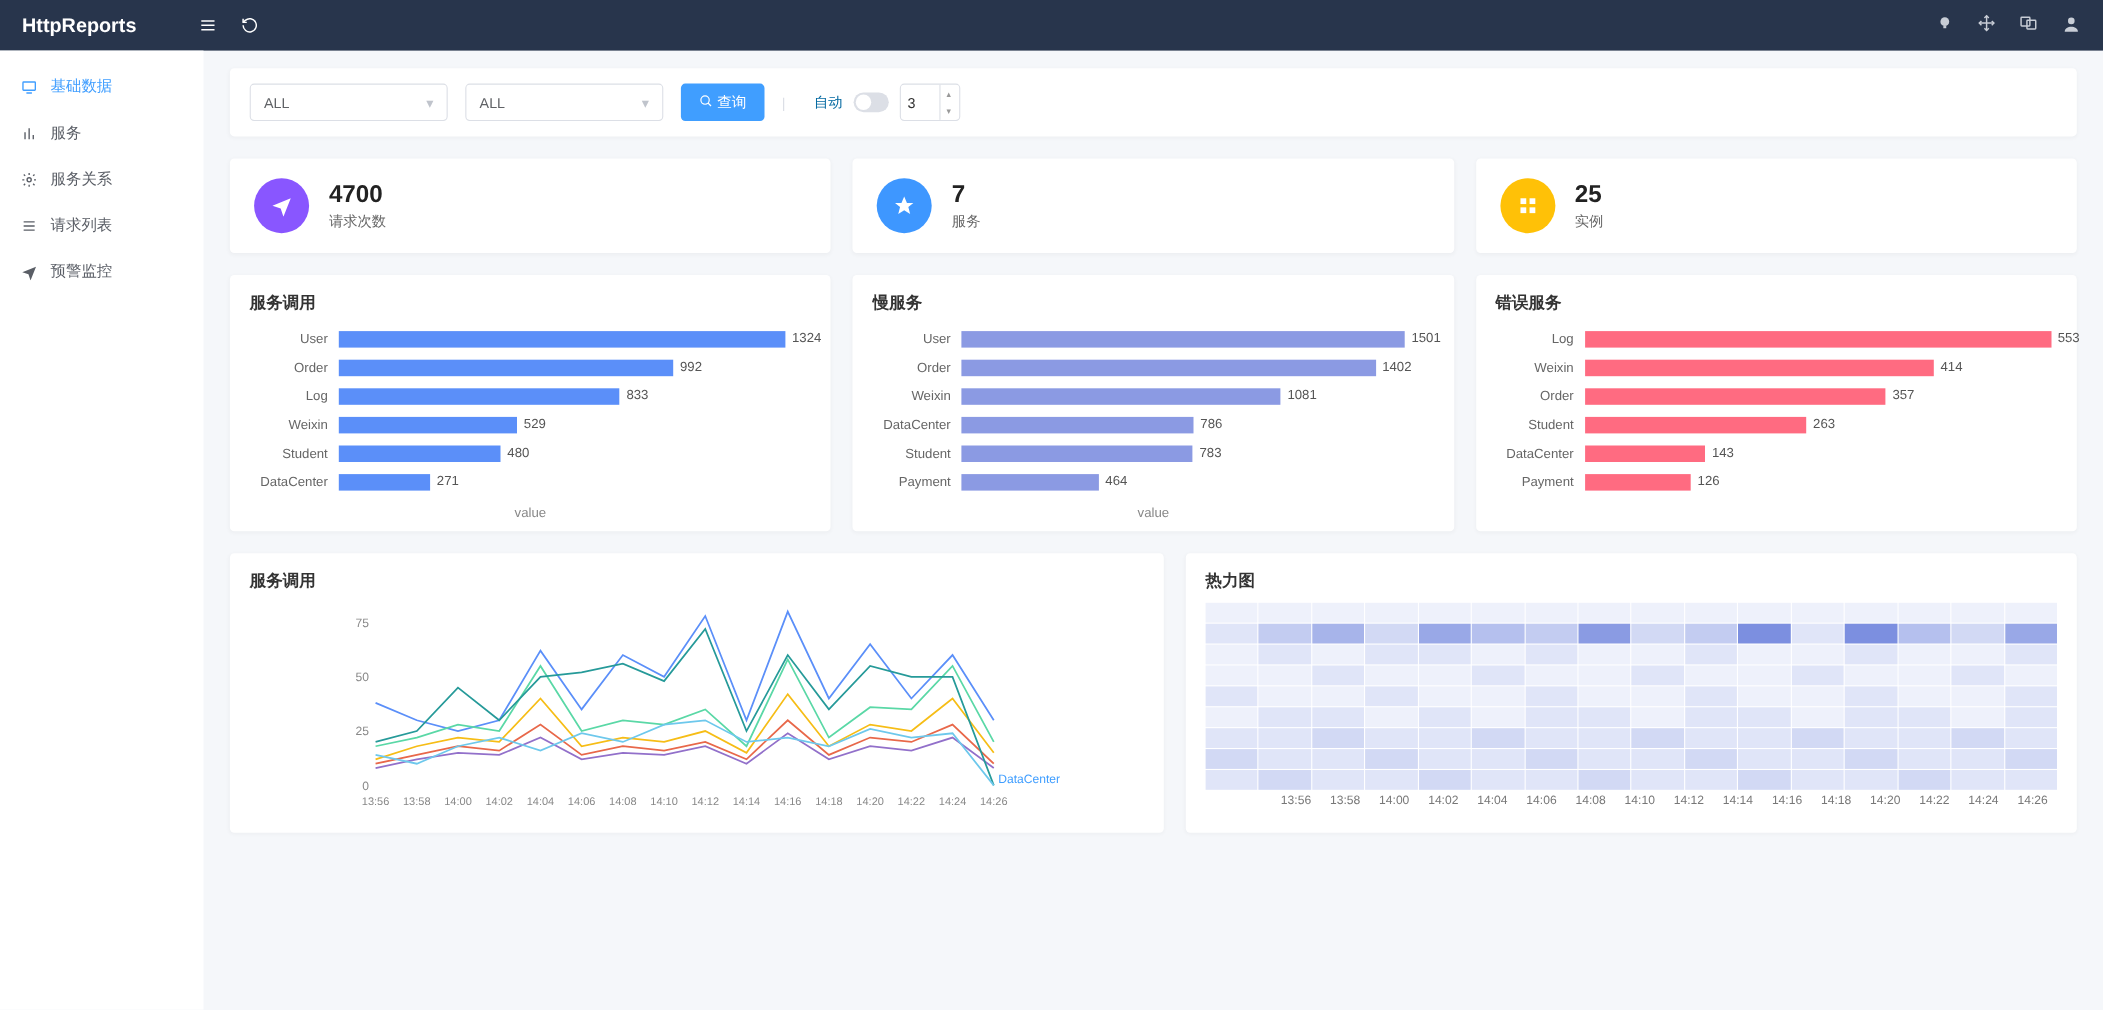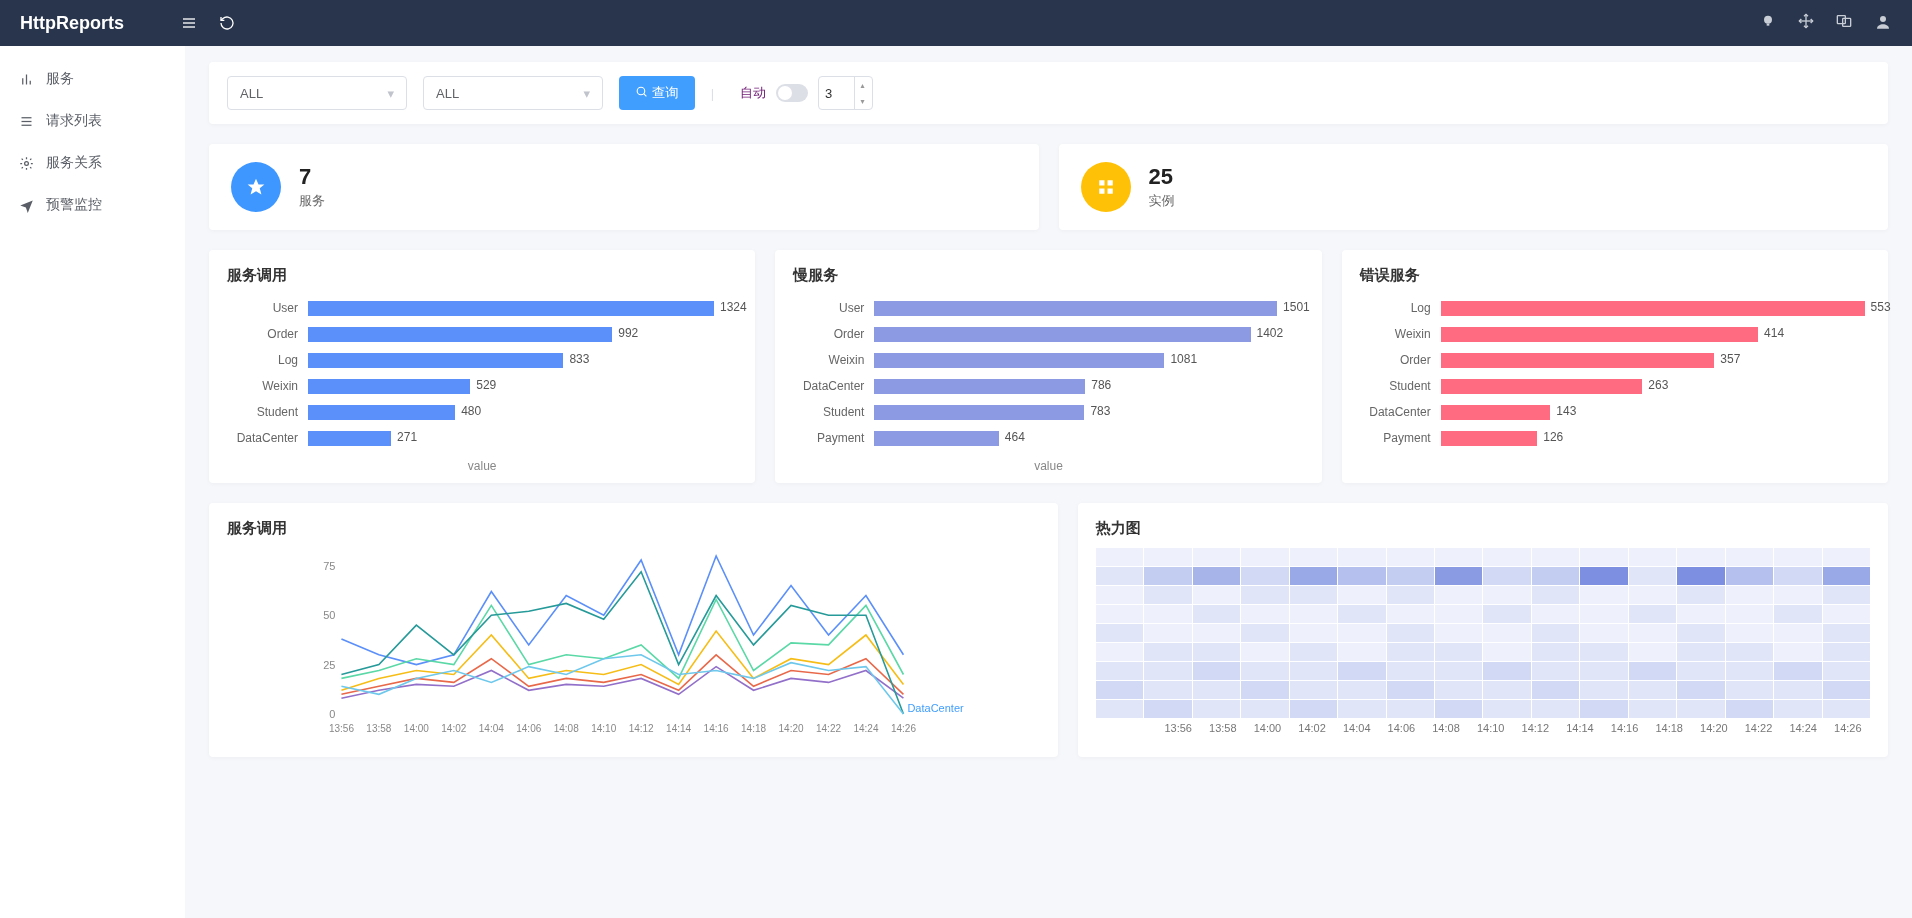--- a/index.html
+++ b/index.html
@@ -13,21 +13,21 @@
 .sidebar { width:185px; background:#fff; height:calc(100vh - 46px); padding-top:12px; }
 .side-item { display:flex; align-items:center; gap:12px; padding:12px 18px; color:#5a5e66; cursor:pointer; font-size:14px;}
 .side-item.active, .side-item:hover { color:#409eff; }
 .side-item .si { width:16px; height:16px; display:flex; align-items:center; justify-content:center; }
 .main { flex:1; padding:16px 24px; overflow:auto; }
 .filter-bar { background:#fff; border-radius:4px; padding:14px 18px; display:flex; gap:16px; align-items:center; box-shadow:0 1px 4px rgba(0,0,0,.04);}
 .select { border:1px solid #dcdfe6; border-radius:4px; height:34px; width:180px; display:flex; align-items:center; padding:0 12px; color:#606266; justify-content:space-between; cursor:pointer;}
 .daterange { border:1px solid #dcdfe6; border-radius:4px; height:34px; display:flex; align-items:center; padding:0 12px; gap:10px; color:#606266;}
 .btn-primary { background:#409eff; color:#fff; border:none; border-radius:4px; height:34px; padding:0 16px; cursor:pointer; display:flex; align-items:center; gap:4px;}
 .auto-block { display:flex; align-items:center; gap:10px; margin-left:10px;}
-.auto-label { color:#701a75; }
+.auto-label { color:#0369a1; }
 .switch { width:32px; height:18px; border-radius:10px; background:#dcdfe6; position:relative;}
 .switch::after{content:"";position:absolute;left:2px;top:2px;width:14px;height:14px;border-radius:50%;background:#fff;}
 .spinner { border:1px solid #dcdfe6; border-radius:4px; height:34px; width:55px; display:flex; align-items:center; padding:0 6px; position:relative;}
 .spinner .arrows{position:absolute;right:2px;top:0;height:100%;width:16px;border-left:1px solid #dcdfe6;display:flex;flex-direction:column;}
 .spinner .arrows span{flex:1;display:flex;align-items:center;justify-content:center;font-size:8px;color:#999;}
 .cards { display:flex; gap:20px; margin-top:20px;}
 .card { background:#fff; border-radius:4px; flex:1; padding:18px 22px; display:flex; align-items:center; gap:18px; box-shadow:0 1px 4px rgba(0,0,0,.04);}
 .card-icon { width:50px; height:50px; border-radius:50%; display:flex; align-items:center; justify-content:center; color:#fff;}
 .card-val { font-size:22px; font-weight:bold; color:#222;}
 .card-lbl { font-size:13px; color:#666; margin-top:2px;}
@@ -100,48 +100,57 @@
       <svg width="18" height="18" viewBox="0 0 24 24" fill="#c8cdd6">
           <circle cx="12" cy="8" r="4"></circle>
           <path d="M4 21c0-4 4-6 8-6s8 2 8 6"></path>
         </svg>
     </span>
   </div>
 </div>
 
 <div class="layout">
   <div class="sidebar" id="sidebar">
+      <div class="side-item active">
+        <span class="si">
+          <svg width="15" height="15" viewBox="0 0 24 24" fill="none" stroke="currentColor" stroke-width="2">
+            <rect x="3" y="4" width="18" height="12" rx="1"></rect>
+            <line x1="8" y1="20" x2="16" y2="20"></line>
+          </svg>
+        </span>
+        <span>基础数据</span>
+      </div>
       <div class="side-item">
         <span class="si">
           <svg width="15" height="15" viewBox="0 0 24 24" fill="none" stroke="currentColor" stroke-width="2">
             <line x1="6" y1="20" x2="6" y2="10"></line>
             <line x1="12" y1="20" x2="12" y2="4"></line>
             <line x1="18" y1="20" x2="18" y2="14"></line>
           </svg>
         </span>
         <span>服务</span>
       </div>
       <div class="side-item">
         <span class="si">
           <svg width="15" height="15" viewBox="0 0 24 24" fill="none" stroke="currentColor" stroke-width="2">
+            <circle cx="12" cy="12" r="3"></circle>
+            <path d="M12 2v3M12 19v3M4.2 4.2l2 2M17.8 17.8l2 2M2 12h3M19 12h3M4.2 19.8l2-2M17.8 6.2l2-2"></path>
+          </svg>
+        </span>
+        <span>服务关系</span>
+      </div>
+      <div class="side-item">
+        <span class="si">
+          <svg width="15" height="15" viewBox="0 0 24 24" fill="none" stroke="currentColor" stroke-width="2">
             <line x1="4" y1="6" x2="20" y2="6"></line>
             <line x1="4" y1="12" x2="20" y2="12"></line>
             <line x1="4" y1="18" x2="20" y2="18"></line>
           </svg>
         </span>
         <span>请求列表</span>
-      </div>
-      <div class="side-item">
-        <span class="si">
-          <svg width="15" height="15" viewBox="0 0 24 24" fill="none" stroke="currentColor" stroke-width="2">
-            <circle cx="12" cy="12" r="3"></circle>
-            <path d="M12 2v3M12 19v3M4.2 4.2l2 2M17.8 17.8l2 2M2 12h3M19 12h3M4.2 19.8l2-2M17.8 6.2l2-2"></path>
-          </svg>
-        </span>
-        <span>服务关系</span>
       </div>
       <div class="side-item">
         <span class="si">
           <svg width="15" height="15" viewBox="0 0 24 24" fill="currentColor">
             <path d="M2 12l20-8-8 20-3-9-9-3z"></path>
           </svg>
         </span>
         <span>预警监控</span>
       </div>
     </div>
@@ -173,20 +182,31 @@
           <span>3</span>
           <div class="arrows">
               <span>▴</span>
               <span>▾</span>
             </div>
         </div>
       </div>
     </div>
 
     <div class="cards" id="cards">
+        <div class="card">
+          <div class="card-icon" style="background:#8956ff">
+            <svg width="20" height="20" viewBox="0 0 24 24" fill="#fff">
+              <path d="M2 12l20-8-8 20-3-9-9-3z"></path>
+            </svg>
+          </div>
+    <div>
+            <div class="card-val">4700</div>
+    <div class="card-lbl">请求次数</div>
+          </div>
+        </div>
         <div class="card">
           <div class="card-icon" style="background:#3e97ff">
             <svg width="20" height="20" viewBox="0 0 24 24" fill="#fff">
               <polygon points="12 2 15 9 22 9 16.5 13.5 18.5 21 12 17 5.5 21 7.5 13.5 2 9 9 9"></polygon>
             </svg>
           </div>
     <div>
             <div class="card-val">7</div>
     <div class="card-lbl">服务</div>
           </div>

